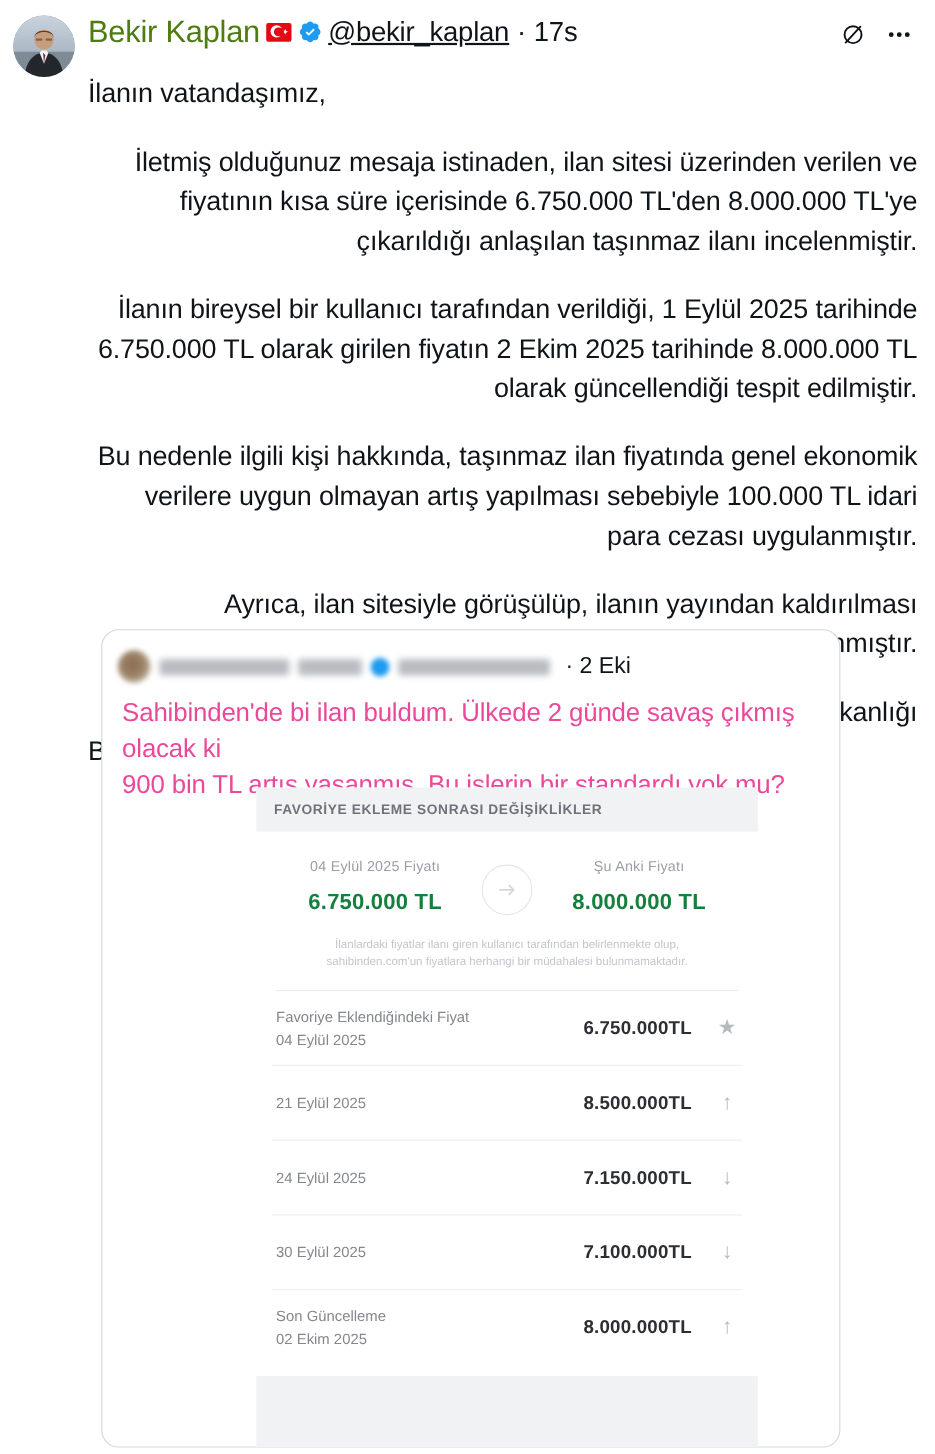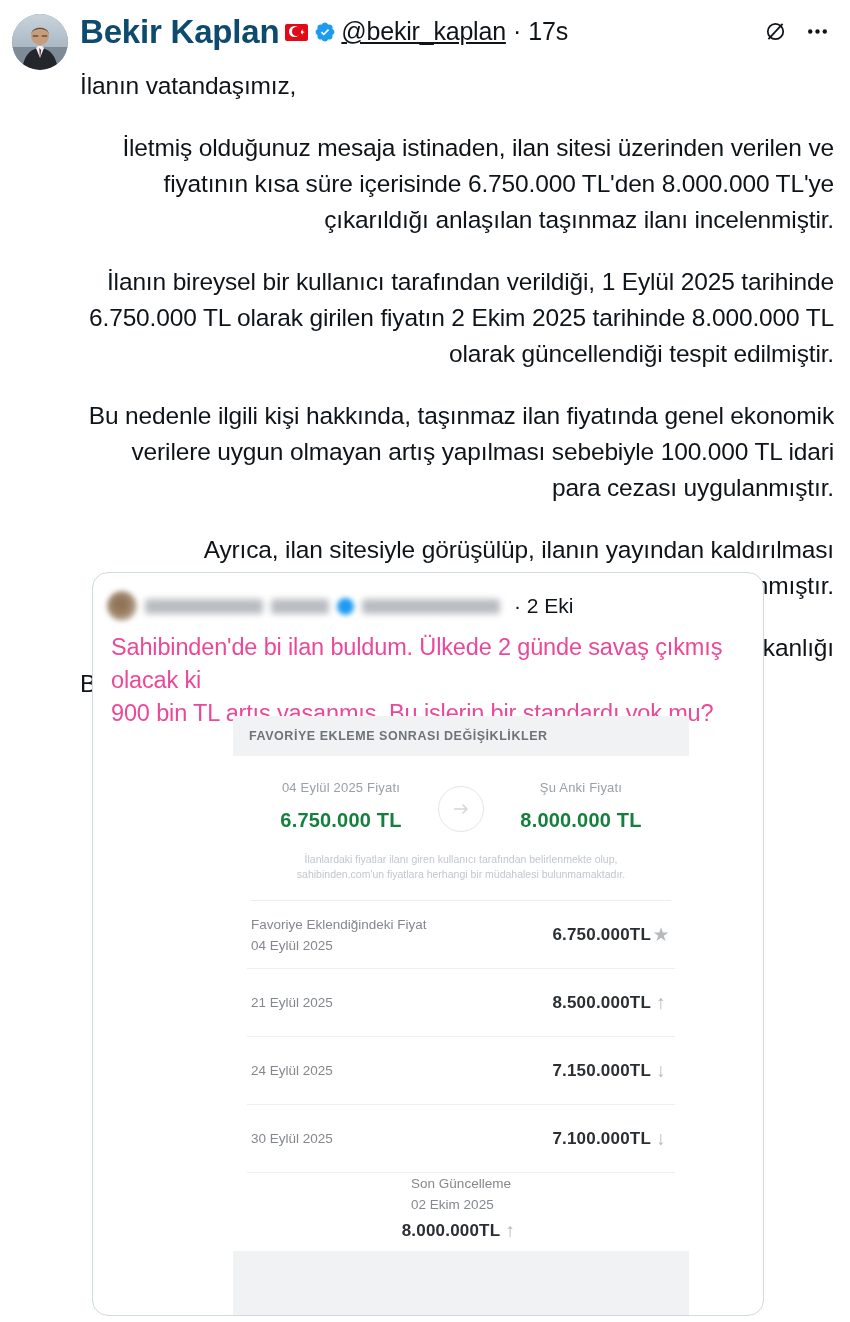--- a/index.html
+++ b/index.html
@@ -43,24 +43,24 @@
 
   .name-line {
     display: flex;
     align-items: center;
     gap: 5px;
     line-height: 1.1;
     white-space: nowrap;
   }
 
   .display-name {
-    font-size: 33px;
-    font-weight: 700;
+    font-size: 28px;
+    font-weight: 400;
     letter-spacing: -0.2px;
-    color: #0c4a6e;
+    color: #4d7c0f;
   }
 
   .flag-emoji {
     display: inline-block;
     width: 23px;
     height: 17px;
     border-radius: 2px;
     background: #e30a17;
     position: relative;
     margin: 0 1px;
@@ -265,27 +265,28 @@
 
   .sh-rows { padding: 0 14px; }
   .sh-row {
     display: flex;
     align-items: center;
     justify-content: space-between;
     min-height: 68px;
     border-bottom: 1px solid #eceeef;
     padding: 0 4px;
   }
-  .sh-row:last-child { border-bottom: none; flex-direction: column; }
+  .sh-row:last-child { border-bottom: none; }
   .sh-row-left { font-size: 13.5px; color: #84888d; line-height: 21px; }
   .sh-row-left .l1 { display: block; }
   .sh-row-left .l2 { display: block; }
   .sh-row-right {
     display: flex;
     align-items: flex-start;
+    gap: 22px;
   }
   .sh-row-price {
     font-size: 17px;
     font-weight: 700;
     color: #2b2f33;
     letter-spacing: .2px;
     white-space: nowrap;
   }
   .sh-row-icon {
     width: 20px;

